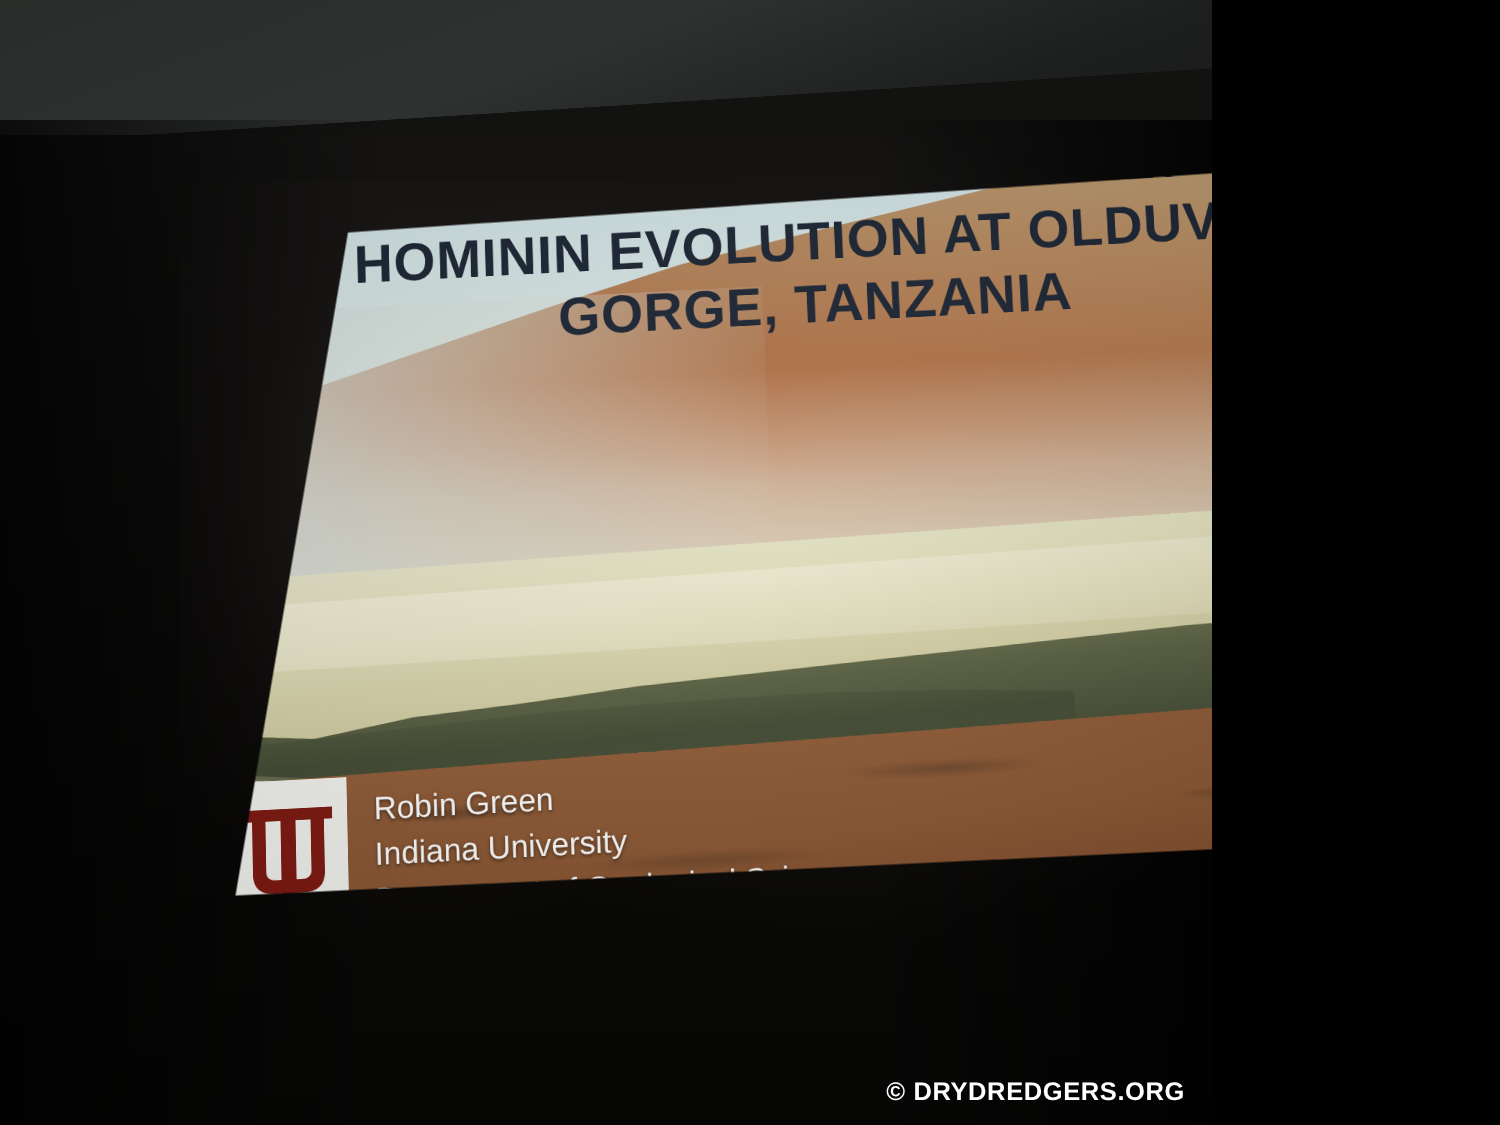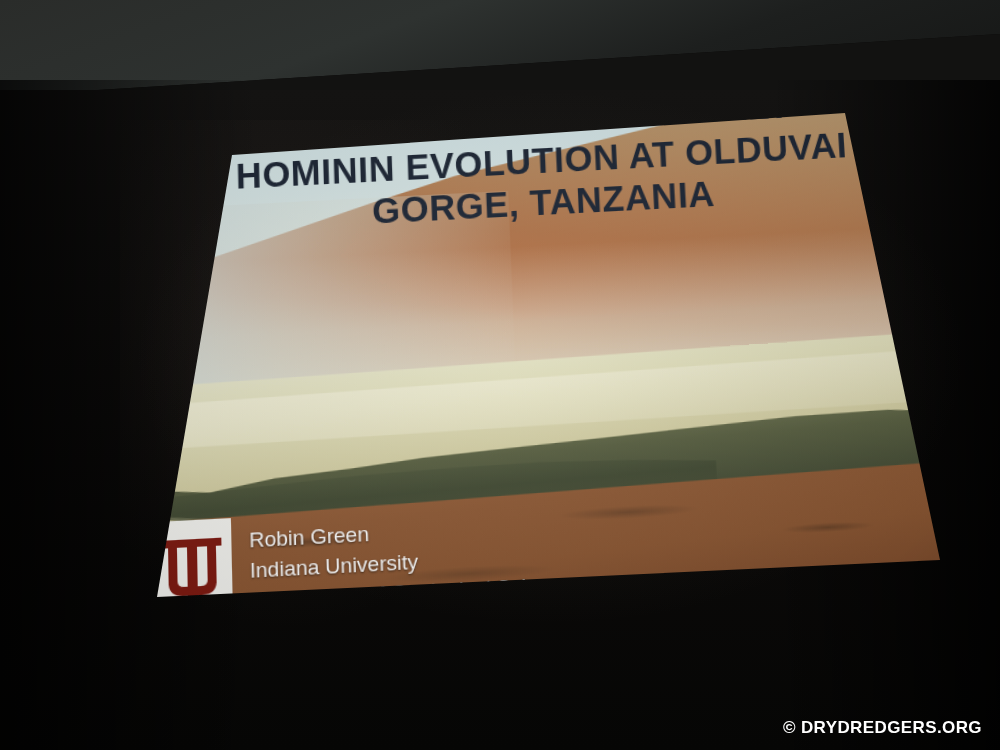--- a/index.html
+++ b/index.html
@@ -1,19 +1,19 @@
 <!DOCTYPE html>
 <html><head>
 <meta charset="utf-8">
 <style>
   html,body{margin:0;padding:0;background:#000;}
   body{width:1000px;height:750px;overflow:hidden;
        font-family:"Liberation Sans",sans-serif;}
 
-  #stage{position:relative;width:1000px;height:750px;overflow:hidden;
+  #stage{position:relative;width:808px;height:750px;overflow:hidden;
          background:#0a0908;}
 
   
   .wall-upper{position:absolute;left:0;top:0;width:1000px;height:120px;
     background:linear-gradient(160deg,#2a2c2a 0%,#2e3230 35%,#1d1f1e 62%,#141514 100%);
     clip-path:polygon(0 0,1000px 0,1000px 34px,0 96px);}
   .wall-upper-b{position:absolute;left:0;top:0;width:1000px;height:130px;
     background:#121211;
     clip-path:polygon(0 96px,1000px 34px,1000px 130px,0 130px);}
   .room{position:absolute;left:0;top:90px;width:1000px;height:660px;

